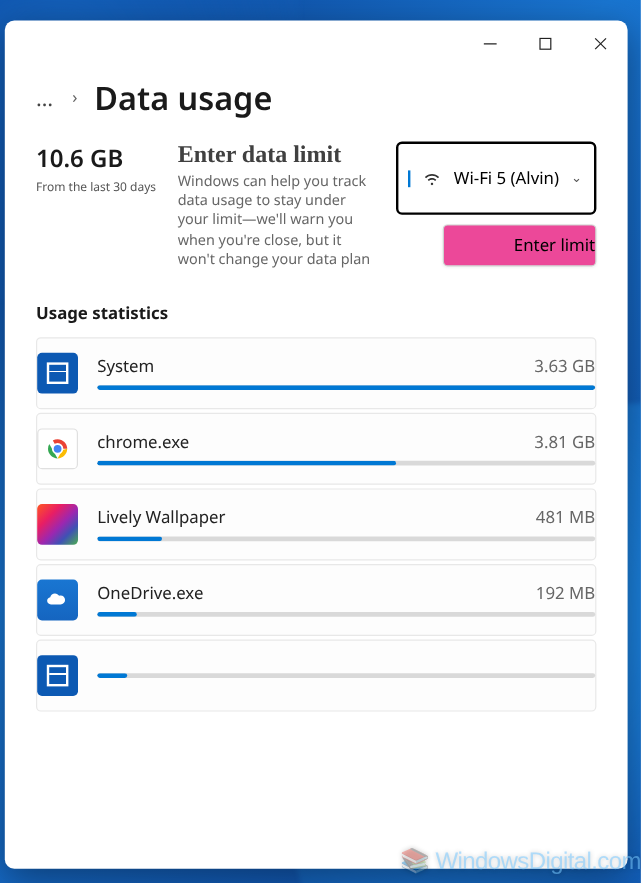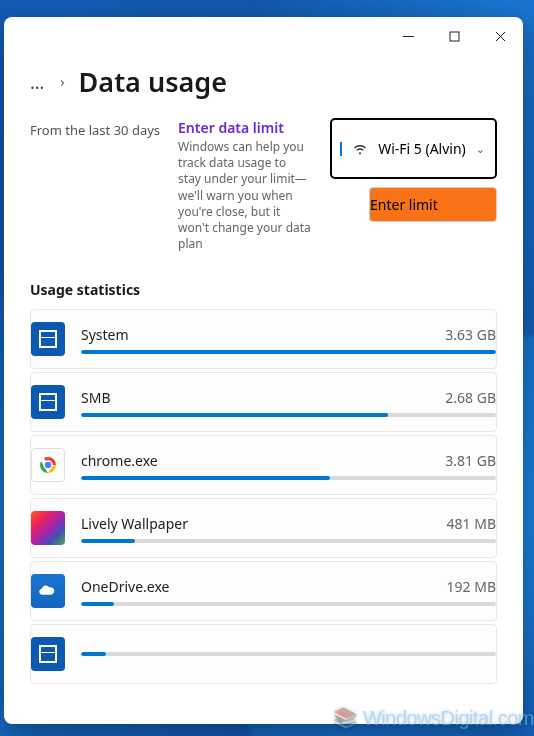--- a/index.html
+++ b/index.html
@@ -57,37 +57,37 @@
   .ellipsis { font-size: 18px; color: #444; letter-spacing: 2px; }
   .chevron { font-size: 14px; color: #666; }
   .page-title { font-size: 27px; font-weight: 600; color: #1a1a1a; }
 
   .info-row {
     display: flex; gap: 18px; align-items: flex-start;
     margin-bottom: 28px;
   }
   .total-col { min-width: 80px; }
   .total { font-size: 20px; font-weight: 600; color: #1a1a1a; }
-  .period { font-size: 13px; color: #555; line-height: 1.35; margin-top: 4px; }
+  .period { font-size: 10px; color: #555; line-height: 1.35; margin-top: 4px; }
   .limit-col { flex: 1; }
-  .limit-title { font-size: 14px; font-weight: 600; color: #6d28d9; margin-bottom: 2px; }
+  .limit-title { font-size: 20px; font-weight: 600; color: #404040; margin-bottom: 2px; font-family: Liberation Serif, serif; }
   .limit-desc { font-size: 12px; color: #666; line-height: 1.35; max-width: 190px; }
   .net-col { display: flex; flex-direction: column; gap: 8px; align-items: stretch; min-width: 162px; }
   .net-select {
     border: 2px solid #000; border-radius: 5px;
     padding: 19px 10px;
     display: flex; align-items: center; gap: 10px;
     font-size: 14px;
   }
   .net-select .wifi-icon { width: 16px; height: 16px; }
   .net-select .sep { width: 2px; height: 14px; background: #0078d4; margin-left: -2px; }
   .net-select .chev { margin-left: auto; font-size: 11px; color: #555; }
   .enter-limit-btn {
-    background: #f97316; border: 1px solid #d0d0d0; border-radius: 4px;
-    padding: 7px 0; font-size: 14px; text-align: left;
+    background: #ec4899; border: 1px solid #d0d0d0; border-radius: 4px;
+    padding: 7px 0; font-size: 14px; text-align: right;
     box-shadow: 0 1px 2px rgba(0,0,0,0.05);
     align-self: flex-end;
     width: 128px;
   }
 
   .section-title { font-size: 14px; font-weight: 700; margin-bottom: 10px; color: #1a1a1a; }
 
   .usage-list { display: flex; flex-direction: column; gap: 3px; }
   .usage-item {
     border: 1px solid #e8e8e8; border-radius: 4px;
@@ -158,20 +158,21 @@
   <div class="content">
 
     <div class="breadcrumb-row">
       <span class="ellipsis">…</span>
       <span class="chevron">›</span>
       <h1 class="page-title">Data usage</h1>
     </div>
 
     <div class="info-row">
       <div class="total-col">
+        <div class="total">10.6 GB</div>
         <div class="period">From the last 30 days</div>
       </div>
       <div class="limit-col">
         <div class="limit-title">Enter data limit</div>
         <div class="limit-desc">Windows can help you track data usage to stay under your limit—we'll warn you when you're close, but it won't change your data plan</div>
       </div>
       <div class="net-col">
         <div class="net-select">
           <span class="sep"></span>
           <svg class="wifi-icon" viewBox="0 0 24 24">
@@ -194,32 +195,20 @@
           <div class="app-head">
             <span class="app-name">System</span>
             <span class="app-usage">3.63 GB</span>
           </div>
           <div class="app-bar">
               <div class="app-bar-fill" style="width:100%"></div>
             </div>
         </div>
       </div>
 
-      <div class="usage-item">
-        <div class="app-icon icon-smb"></div>
-        <div class="app-body">
-          <div class="app-head">
-            <span class="app-name">SMB</span>
-            <span class="app-usage">2.68 GB</span>
-          </div>
-          <div class="app-bar">
-              <div class="app-bar-fill" style="width:74%"></div>
-            </div>
-        </div>
-      </div>
 
       <div class="usage-item">
         <div class="app-icon icon-chrome">
           <svg width="24" height="24" viewBox="0 0 48 48">
             <circle cx="24" cy="24" r="22" fill="#fff"></circle>
             <path d="M24 8c8.8 0 16 7.2 16 16H24l-8-13.9C18.4 8.8 21.1 8 24 8z" fill="#ea4335"></path>
             <path d="M40 24c0 8.8-7.2 16-16 16l8-13.9L40 24z" fill="#fbbc05"></path>
             <path d="M24 40c-8.8 0-16-7.2-16-16 0-3 0.8-5.7 2.1-8.1L24 40z" fill="#34a853"></path>
             <circle cx="24" cy="24" r="8" fill="#4285f4"></circle>
             <circle cx="24" cy="24" r="8" fill="none" stroke="#fff" stroke-width="3"></circle>

